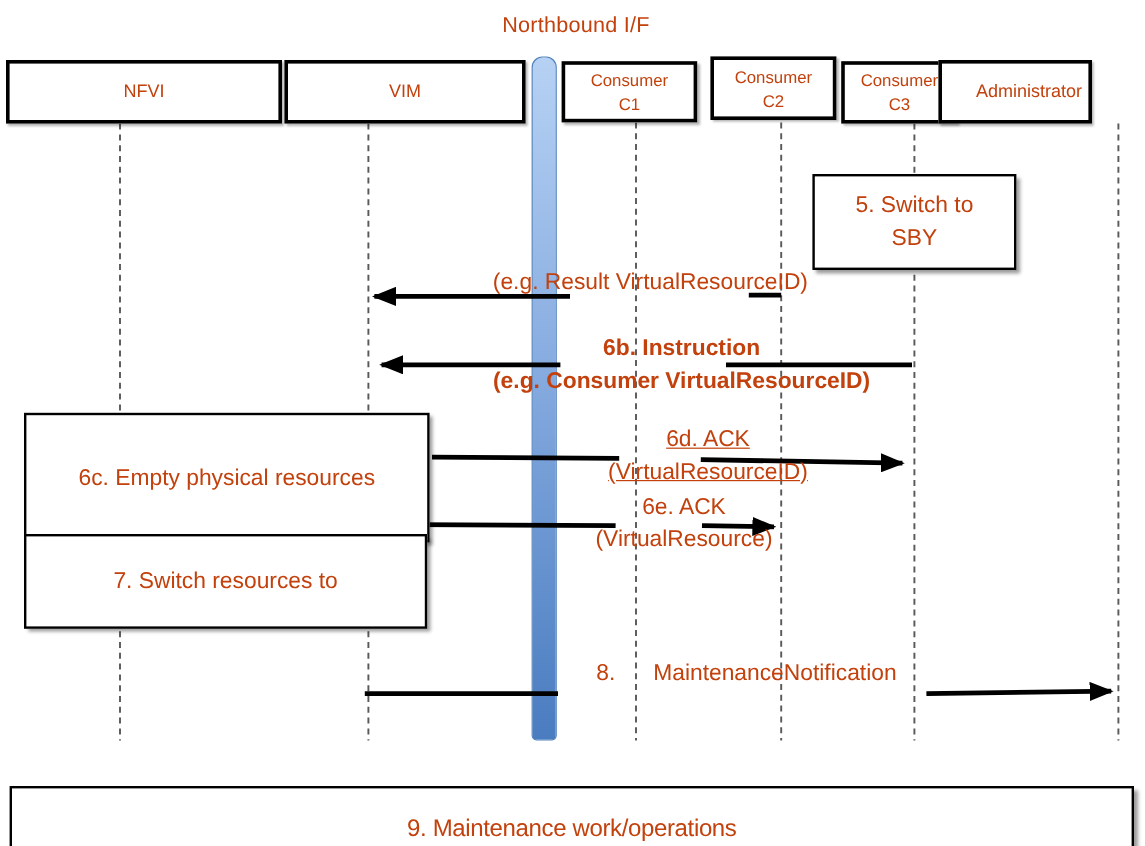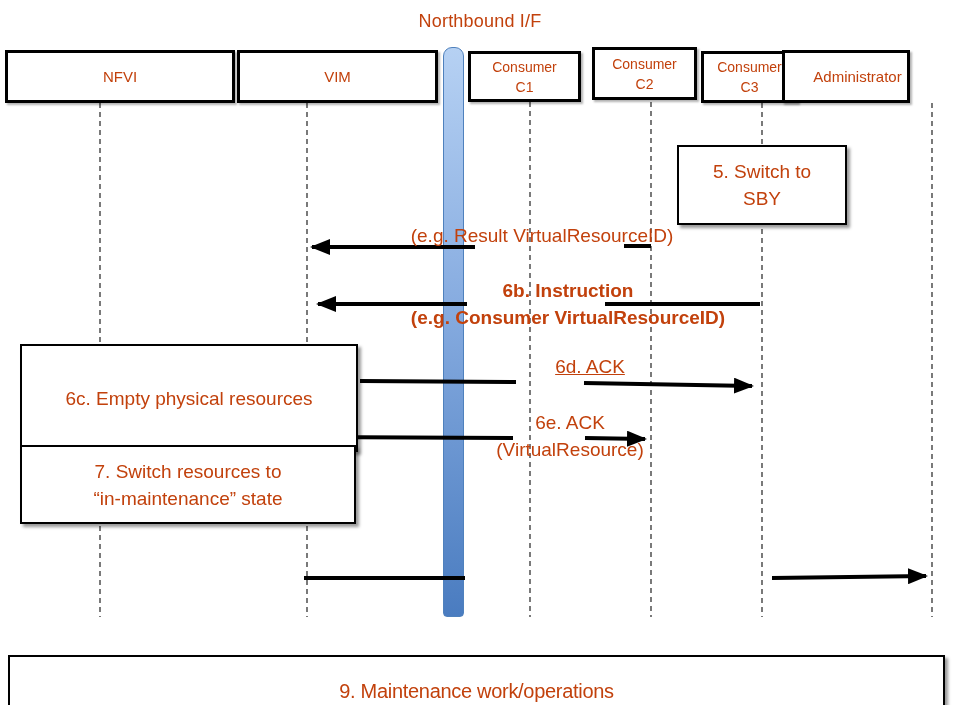--- a/index.html
+++ b/index.html
@@ -103,36 +103,37 @@
 
   <div class="note" style="left:677px;top:145px;width:170px;height:80px;">
     <span>5. Switch to</span>
     <span>SBY</span>
   </div>
   <div class="note" style="left:20px;top:316px;width:338px;height:108px;margin-top:28px;">
     <span>6c. Empty physical resources</span>
   </div>
   <div class="note" style="left:20px;top:445px;width:336px;height:79px;">
     <span>7. Switch resources to</span>
-    <span>“in-maintenance” state</span>
   </div>
   <div class="note narrow" style="left:8px;top:617px;width:937px;height:72px;">
     <span>9. Maintenance work/operations</span>
   </div>
 
   <div class="msg" style="left:342px;top:222px;width:400px;">
     <span>(e.g. Result VirtualResourceID)</span>
   </div>
   <div class="msg" style="left:368px;top:277px;width:400px;font-weight:bold;">
     <span>6b. Instruction</span>
     <span>(e.g. Consumer VirtualResourceID)</span>
   </div>
   <div class="msg" style="left:440px;top:353px;width:300px;text-decoration:underline;">
     <span>6d. ACK</span>
+    <span>(VirtualResourceID)</span>
   </div>
   <div class="msg" style="left:420px;top:409px;width:300px;">
     <span>6e. ACK</span>
     <span>(VirtualResource)</span>
   </div>
   <div class="msg" style="left:322px;top:548px;width:600px;">
+    <span>8.&nbsp;&nbsp;&nbsp;&nbsp;&nbsp;&nbsp;MaintenanceNotification</span>
   </div>
 
 </div>
 
 </body></html>

